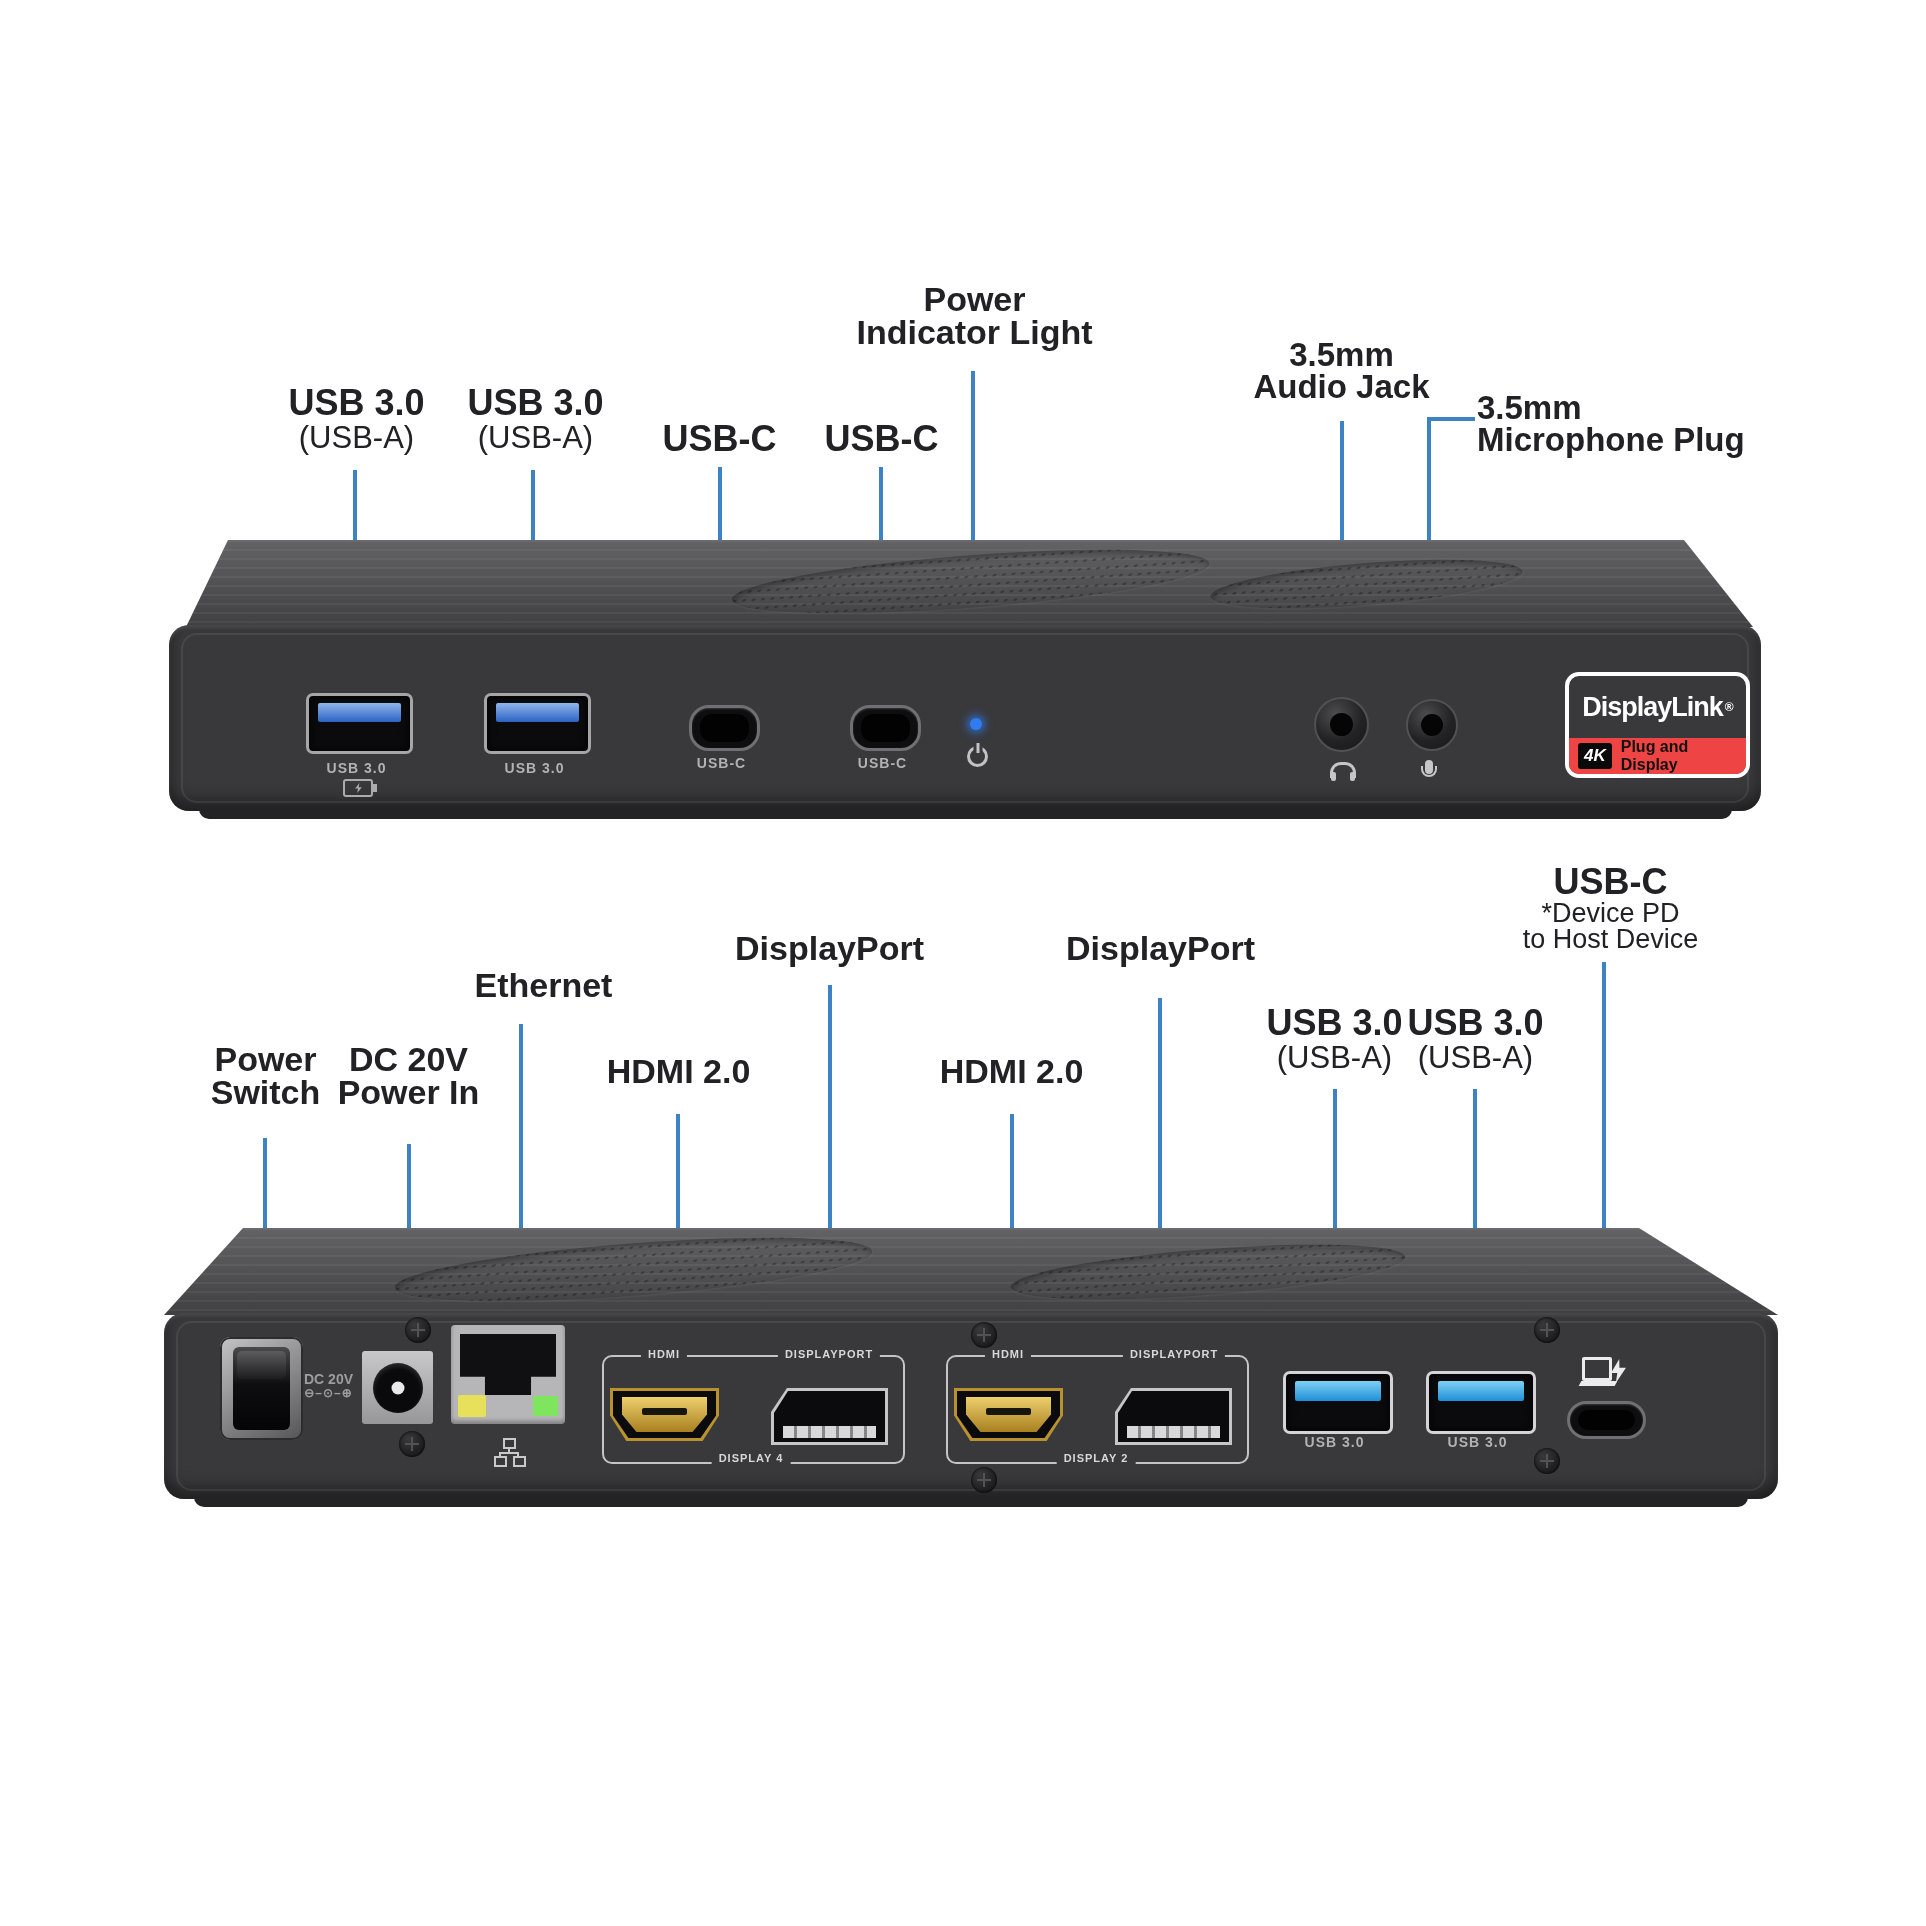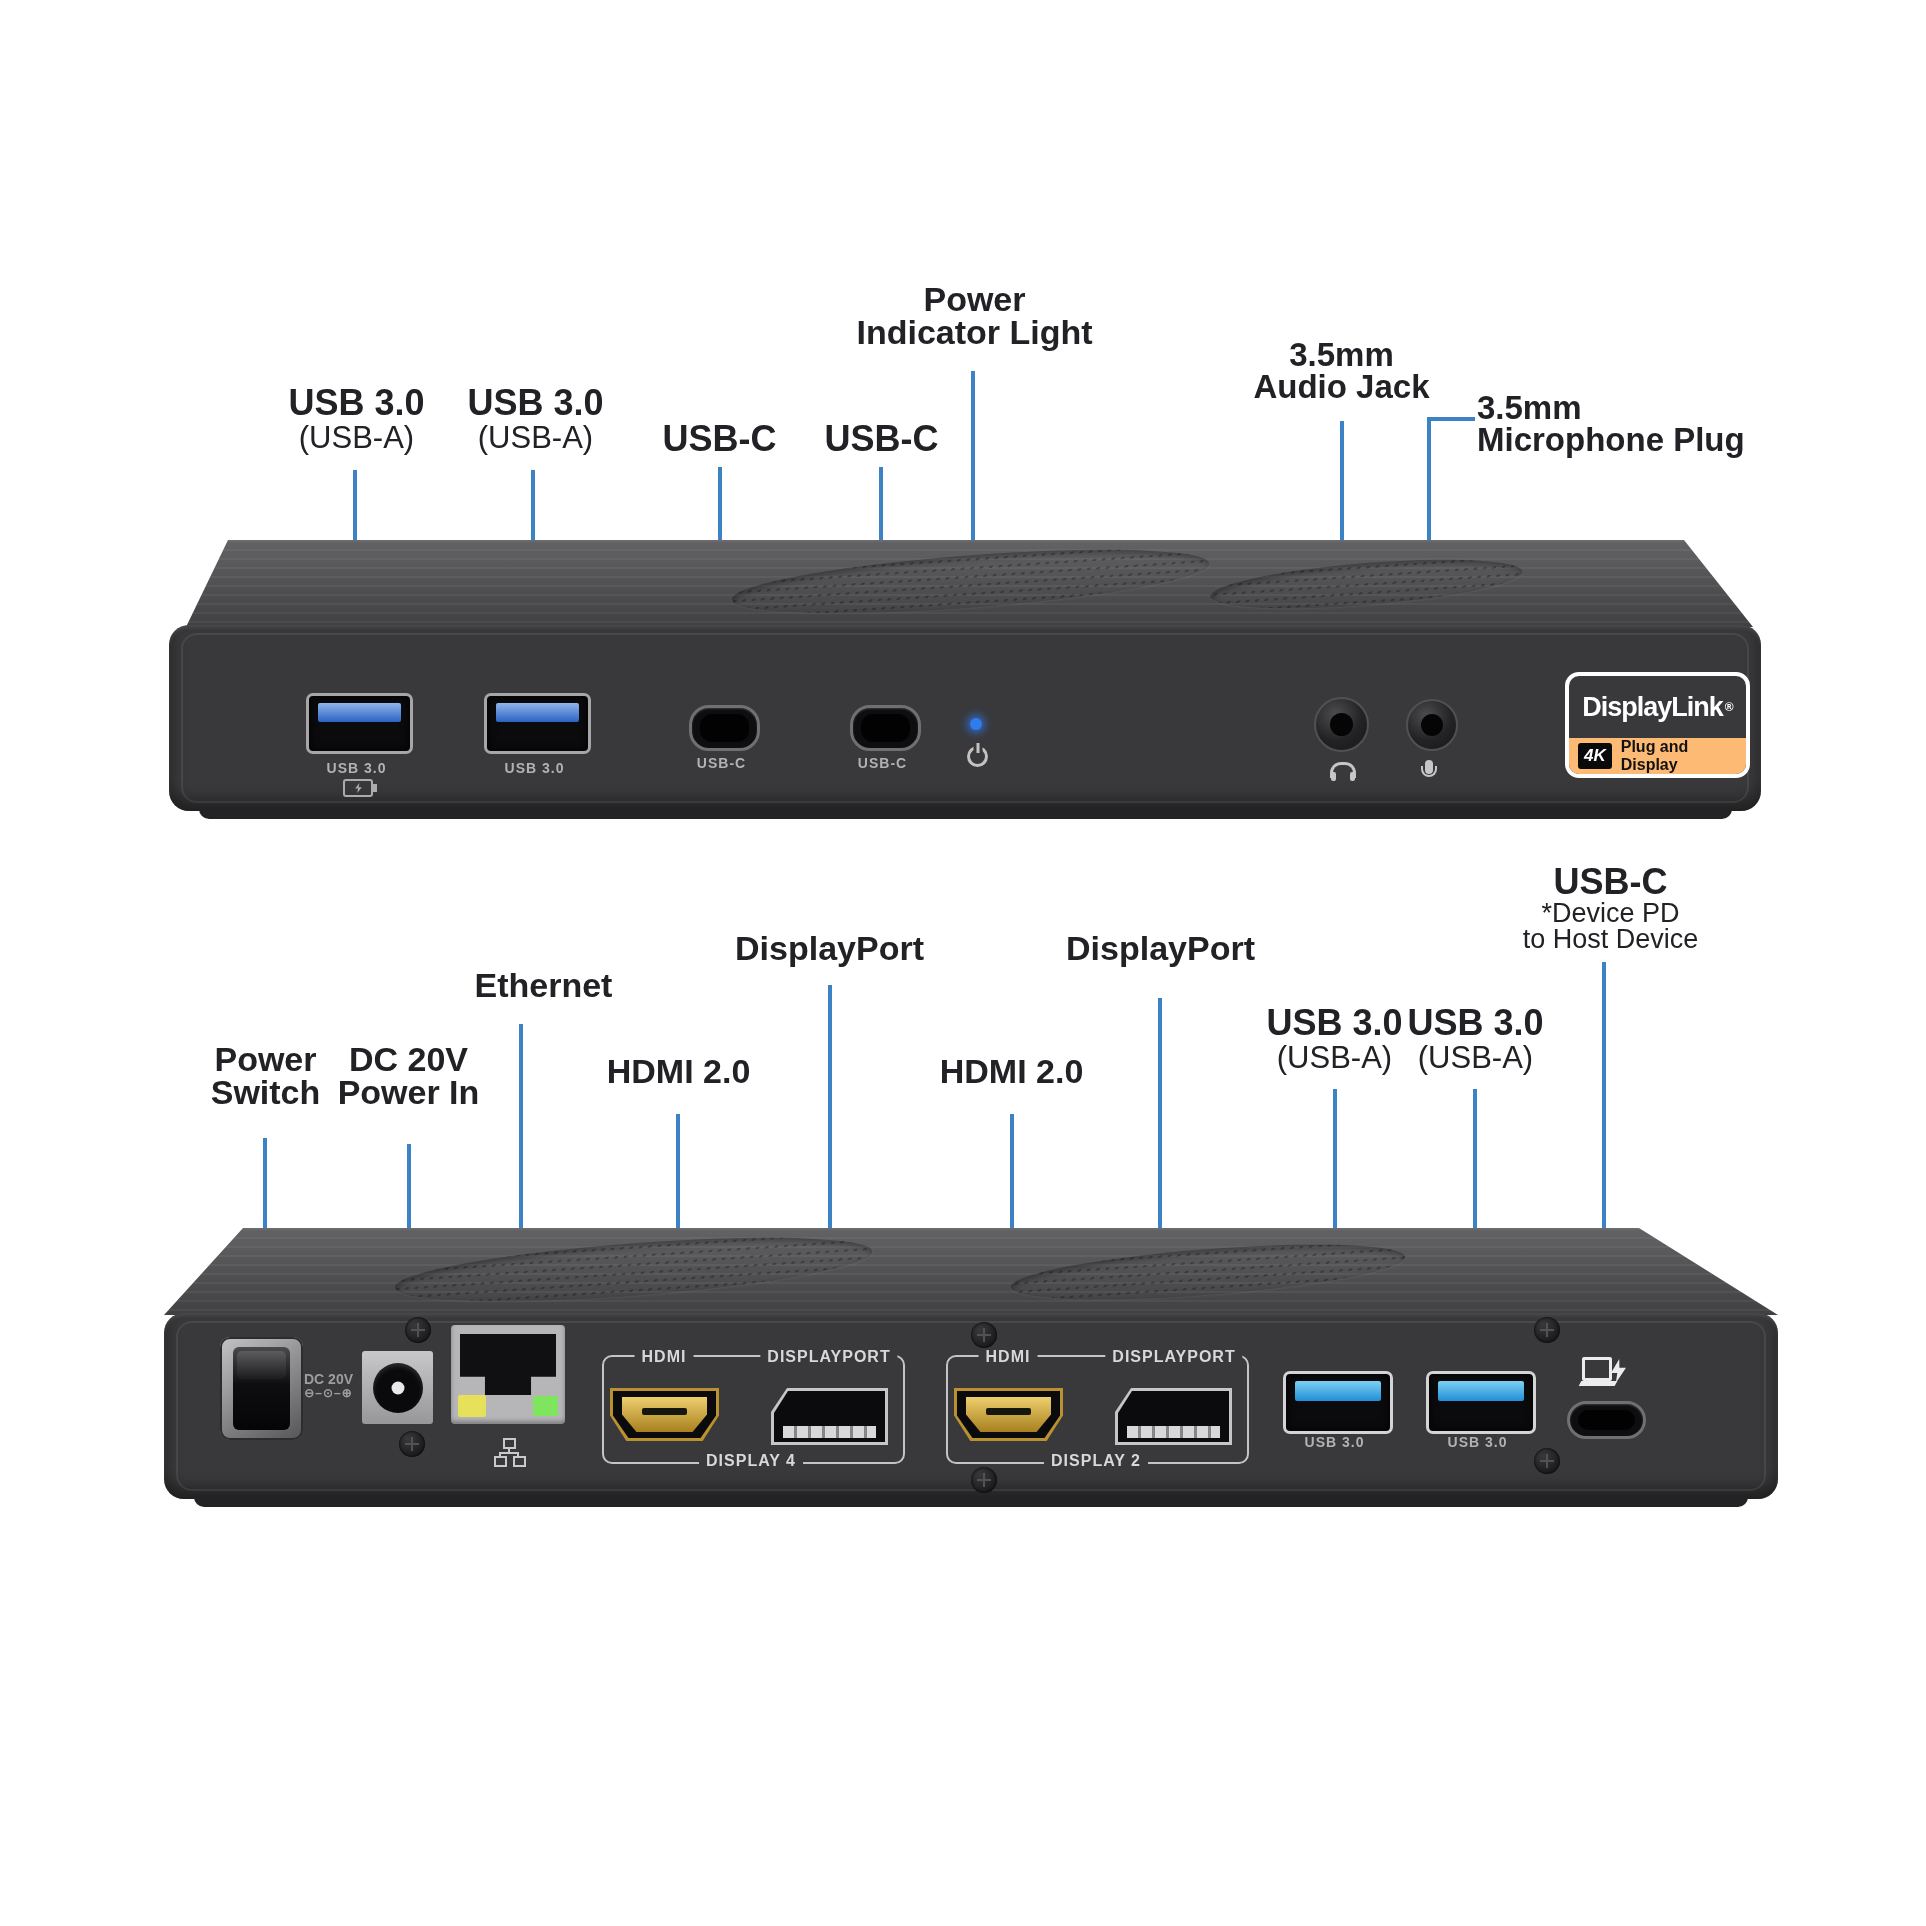--- a/index.html
+++ b/index.html
@@ -63,21 +63,21 @@
        background:#c6c6c8;border-radius:2px;}
   .headphone-icon::before{left:-2px;} .headphone-icon::after{right:-2px;}
   .mic-icon{position:absolute;width:8px;height:14px;background:#c6c6c8;border-radius:4px;}
   .mic-icon::before{content:'';position:absolute;left:-4px;top:6px;width:12px;height:9px;
        border:2px solid #c6c6c8;border-top:none;border-radius:0 0 9px 9px;}
   .badge{position:absolute;background:var(--face);border:4px solid #fff;border-radius:14px;
        overflow:hidden;display:flex;flex-direction:column;}
   .badge-top{flex:1;display:flex;align-items:center;justify-content:center;color:#fff;
        font-weight:700;font-size:27px;letter-spacing:-1px;}
   .badge-reg{font-size:12px;vertical-align:super;margin-left:2px;}
-  .badge-bottom{height:36px;background:#fdba74;display:flex;align-items:center;gap:9px;padding:0 9px;}
+  .badge-bottom{height:36px;background:#ef4444;display:flex;align-items:center;gap:9px;padding:0 9px;}
   .badge-4k{background:#0a0a0a;color:#fff;font-weight:700;font-style:italic;font-size:17px;
        padding:3px 6px;border-radius:3px;}
   .badge-tag{color:#111;font-weight:700;font-size:16px;}
   
   .rocker-frame{position:absolute;background:linear-gradient(145deg,#c4c4c6,#545456);
        border-radius:10px;box-shadow:inset 0 0 0 2px #2c2c2e;}
   .rocker{position:absolute;inset:10px 13px;border-radius:6px;
        background:linear-gradient(#4a4a4c,#0e0e10 45%,#050507);}
   .rocker::before{content:'';position:absolute;left:4px;right:4px;top:4px;height:34%;
        border-radius:5px;background:linear-gradient(#5c5c5e,#1c1c1e);}
@@ -93,21 +93,21 @@
   .rj45{position:absolute;background:#b6b6b8;border-radius:4px;box-shadow:inset 0 -3px 4px rgba(0,0,0,.3);}
   .rj45-open{position:absolute;left:9px;right:9px;top:9px;height:61px;background:#101013;
        clip-path:polygon(0 0,100% 0,100% 70%,74% 70%,74% 100%,26% 100%,26% 70%,0 70%);}
   .led-y{position:absolute;left:7px;bottom:7px;width:28px;height:22px;background:#e6e05a;border-radius:2px;}
   .led-g{position:absolute;right:7px;bottom:8px;width:25px;height:20px;background:#7fe45e;border-radius:2px;}
   .eth-icon{position:absolute;width:30px;height:28px;}
   .eth-icon .nb{position:absolute;width:9px;height:7px;border:2px solid #c9c9cb;background:transparent;}
   .eth-icon .nl{position:absolute;background:#c9c9cb;}
   .bracket{position:absolute;border:2px solid #c4c4c6;border-radius:10px;}
   .bracket-label{position:absolute;transform:translateX(-50%);background:var(--face);
-       color:#d8d8da;font-size:16px;font-weight:700;letter-spacing:1px;padding:0 7px;white-space:nowrap;}
+       color:#d8d8da;font-size:11px;font-weight:700;letter-spacing:1px;padding:0 7px;white-space:nowrap;}
   .hdmi{position:absolute;clip-path:polygon(0 0,100% 0,100% 52%,85% 100%,15% 100%,0 52%);background:#b9922f;}
   .hdmi-body{position:absolute;inset:3px;clip-path:polygon(0 0,100% 0,100% 52%,85% 100%,15% 100%,0 52%);background:#0b0b0d;}
   .hdmi-gold{position:absolute;inset:9px 12px;clip-path:polygon(0 0,100% 0,100% 50%,83% 100%,17% 100%,0 50%);
        background:linear-gradient(#eecf6e,#a8801f);}
   .hdmi-slot{position:absolute;left:24%;right:24%;top:30%;height:22%;background:#16160a;border-radius:2px;}
   .dp{position:absolute;clip-path:polygon(16px 0,100% 0,100% 100%,0 100%,0 24px);background:#c6c6c8;}
   .dp-body{position:absolute;inset:3px;clip-path:polygon(14px 0,100% 0,100% 100%,0 100%,0 22px);background:#0b0b0d;}
   .dp-flange{position:absolute;left:10%;right:10%;bottom:7px;height:12px;
        background:repeating-linear-gradient(90deg,#d8d8da 0 11px,#86868a 11px 14px);}
   .screw-icon{position:absolute;width:26px;height:26px;border-radius:50%;

